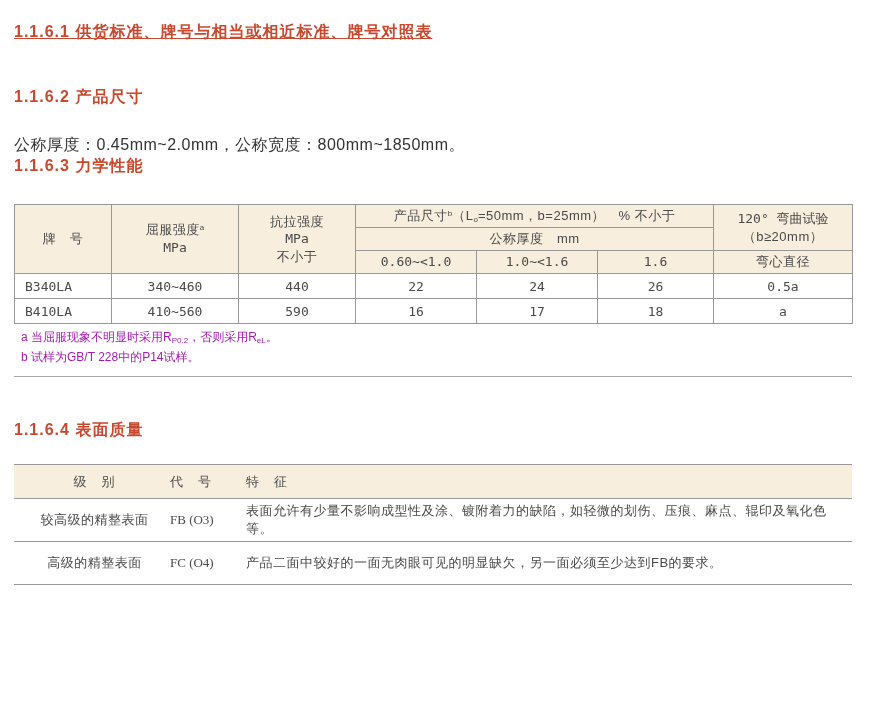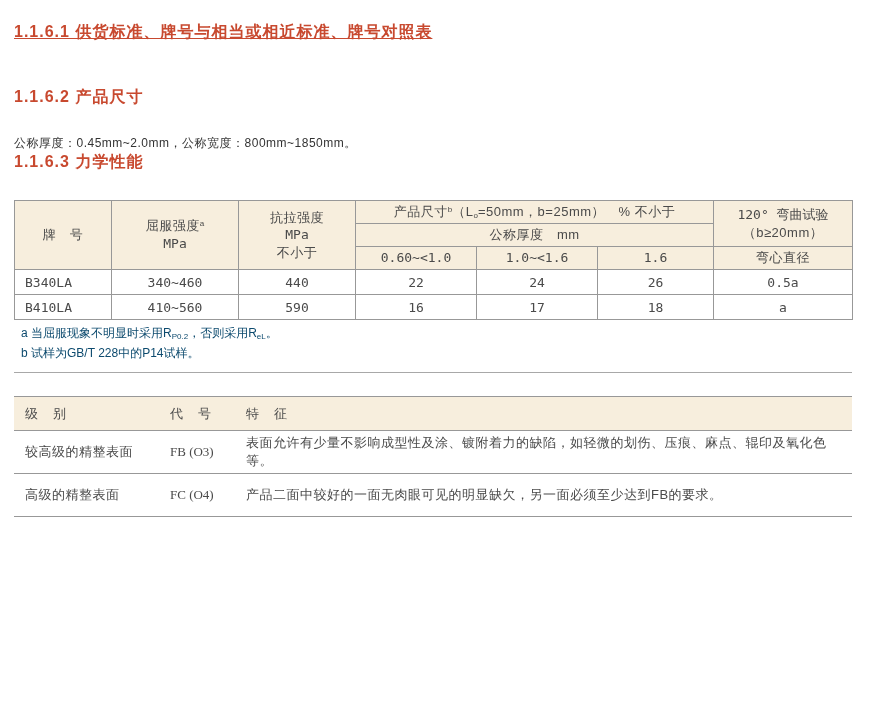--- a/index.html
+++ b/index.html
@@ -13,21 +13,21 @@
 
   .heading {
     color:var(--accent,#c8492f);
     font-size:16px; font-weight:bold; letter-spacing:1px;
   }
   .h-1 { padding-top:22px;text-decoration:underline; }
   .h-2 { margin-top:44px; }
   .h-3 { }
   .h-4 { margin-top:43px; }
 
-  .body-text { margin-top:27px; font-size:12px; color:#333333; letter-spacing:0.5px; }
+  .body-text { margin-top:27px; font-size:16px; color:#333333; letter-spacing:0.5px; }
 
   table { border-collapse:collapse; table-layout:fixed; }
   td, th {
     border:1px solid var(--border,#989898);
     font-weight:normal; font-size:13px; color:#4a4a4a;
     text-align:center; vertical-align:middle;
     letter-spacing:0.5px;
   }
   .lat { font-family:"DejaVu Sans Mono","Liberation Mono",monospace; letter-spacing:0; }
 
@@ -41,34 +41,34 @@
   .t2 td { height:25px; }
   .t2 .grade-cell { text-align:left; padding-left:10px; }
   sup, sub { font-size:8px; letter-spacing:0; }
   sub { vertical-align:-2px; }
   sup { vertical-align:4px; }
 
   
   .footnotes {
     width:838px; border-bottom:1px solid #a8a8a8;
     padding:5px 0 10px 7px;
-    font-size:12px; color:#0c4a6e; line-height:17px;
+    font-size:12px; color:#a21caf; line-height:17px;
   }
 
   
   .t3 { width:838px; margin-top:23px; }
   .t3 th, .t3 td { border:none; text-align:left; }
   .t3 th {
     background:var(--table_header_bg,#f7eedd); height:34px;
     border-top:1px solid var(--border,#989898);
     border-bottom:1px solid var(--border,#989898);
     letter-spacing:1px;
   }
   .t3 td { height:43px; border-bottom:1px solid var(--border,#989898); }
-  .t3 .c1 { padding-left:11px; }
+  .t3 .c1 { padding-left:11px;text-align:center; }
   .t3 .c2 { padding-left:6px;font-family:Liberation Serif, serif; }
   .t3 .c3 { padding-left:2px; }
 </style>
 </head>
 <body>
 
 <div class="page">
 
   <div class="heading h-1">1.1.6.1 供货标准、牌号与相当或相近标准、牌号对照表</div>
 
@@ -137,20 +137,21 @@
       <td class="lat">a</td>
     </tr>
   </tbody>
     </table>
 
   <div class="footnotes">
     <div><span>a 当屈服现象不明显时采用R</span><sub>P0.2</sub><span>，否则采用R</span><sub>eL</sub><span>。</span></div>
     <div>b 试样为GB/T 228中的P14试样。</div>
   </div>
 
+  <div class="heading h-4">1.1.6.4 表面质量</div>
 
   <table class="t3">
     <colgroup>
         <col style="width:150px">
         <col style="width:80px">
         <col style="width:608px">
       </colgroup>
     <tbody>
         <tr>
       <th class="c1">级　别</th>

